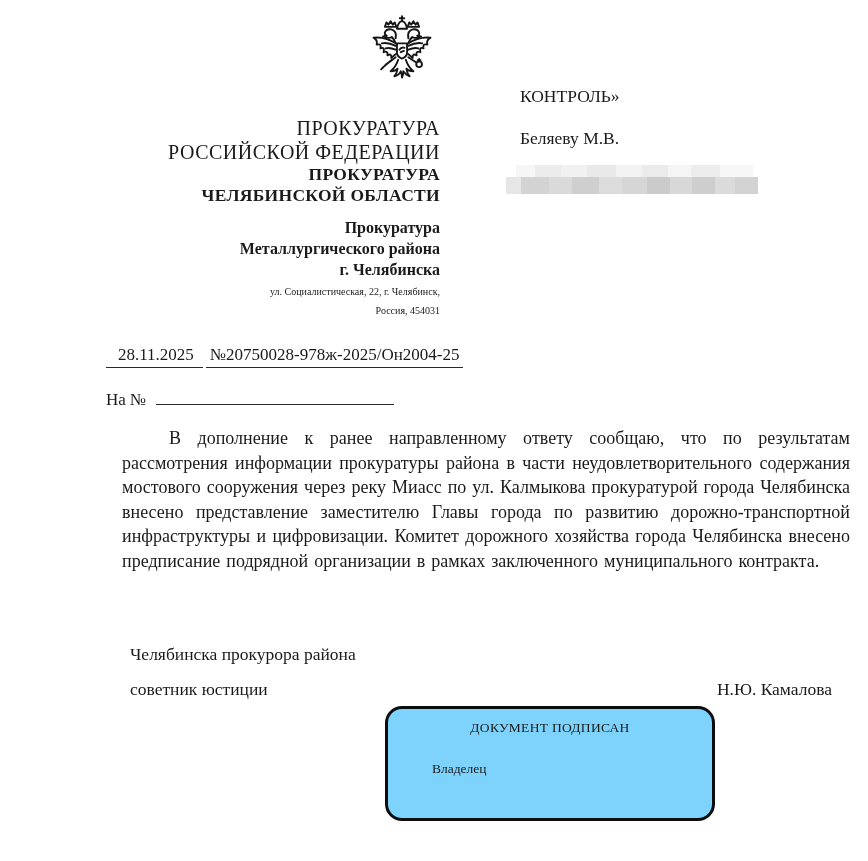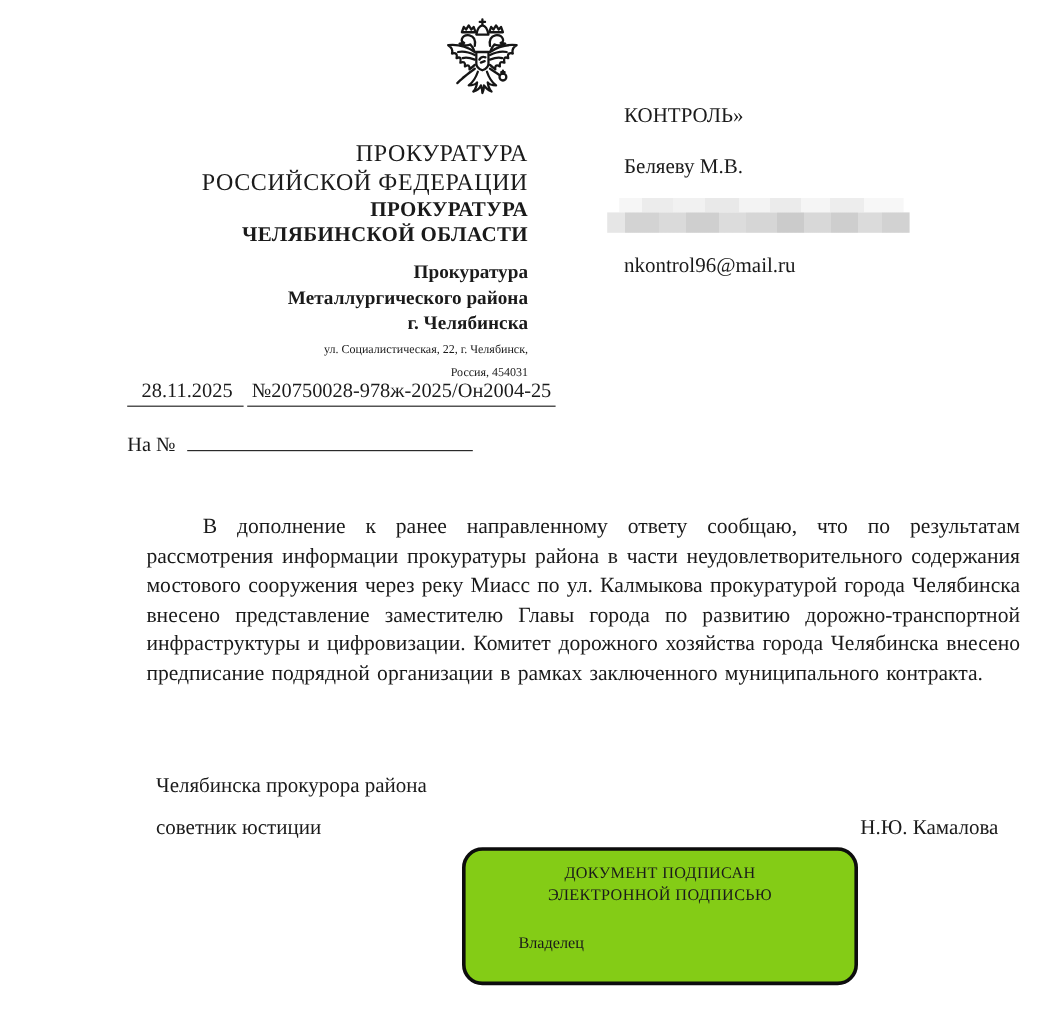--- a/index.html
+++ b/index.html
@@ -21,21 +21,21 @@
     text-align: right;
   }
   .emblem-wrap { height: 96px; }
   .org-federation { margin-top: 8px; font-size: 20px; line-height: 24px; letter-spacing: 0.5px; }
   .org-region    { font-size: 17.5px; line-height: 21px; font-weight: bold; letter-spacing: 0.3px; }
   .org-district  { margin-top: 11px; font-size: 16px; line-height: 21px; font-weight: bold; }
   .org-address   { margin-top: 2px; font-size: 10px; line-height: 19px; }
 
   
   .ref-block { position: absolute; left: 106px; top: 316px; width: 420px; font-size: 17px; }
-  .ref-line1 { white-space: nowrap; }
+  .ref-line1 { white-space: nowrap; margin-top: 29px; }
   .u-date {
     display: inline-block;
     border-bottom: 1.4px solid #2a2a2a;
     padding: 0 9px 2px 12px;
   }
   .u-num {
     display: inline-block;
     border-bottom: 1.4px solid #2a2a2a;
     padding: 0 4px 2px 4px;
     margin-left: 3px;
@@ -85,21 +85,21 @@
 
   
   .stamp {
     position: absolute;
     left: 385px; top: 706px;
     width: 330px; height: 115px;
     box-sizing: border-box;
     border: 3.5px solid #0d0d0d;
     border-radius: 17px;
     padding-top: 10px;
-    background: #84cc16;
+    background: #7dd3fc;
   }
   .stamp-title { text-align: center; font-size: 13.5px; line-height: 17.5px; letter-spacing: 0.3px; }
   .stamp-details { margin: 8px 14px 0 17px; font-size: 13.5px; }
   .stamp-row { margin-bottom: 5px; white-space: pre-wrap; }
   .stamp-cert-value { letter-spacing: 0.2px; }
 
   .emblem-svg { display: inline-block; }
 </style>
 </head>
 <body>
@@ -169,37 +169,35 @@
     </div>
   </div>
 
   <div class="recipient">
     <div>КОНТРОЛЬ»</div>
     <div class="recipient-name">Беляеву М.В.</div>
     <div class="redaction">
       <div class="redact-top"></div>
       <div class="redact-bottom"></div>
     </div>
-    <div class="recipient-email">nkontrol96@mail.ru</div>
   </div>
 
   <p class="body-text">В дополнение к ранее направленному ответу сообщаю, что по результатам рассмотрения информации прокуратуры района в части неудовлетворительного содержания мостового сооружения через реку Миасс по ул. Калмыкова прокуратурой города Челябинска внесено представление заместителю Главы города по развитию дорожно-транспортной инфраструктуры и цифровизации. Комитет дорожного хозяйства города Челябинска внесено предписание подрядной организации в рамках заключенного муниципального контракта.</p>
 
   <div class="signature">
     <div>Челябинска прокурора района</div>
     <div class="signature-row2">
       <span>советник юстиции</span>
       <span>Н.Ю. Камалова</span>
     </div>
   </div>
 
   <div class="stamp">
     <div class="stamp-title">
       <div>ДОКУМЕНТ ПОДПИСАН</div>
-      <div>ЭЛЕКТРОННОЙ ПОДПИСЬЮ</div>
     </div>
     <div class="stamp-details">
       <div class="stamp-row">
         <span>Владелец</span>
         
       </div>
 
     </div>
   </div>
 

